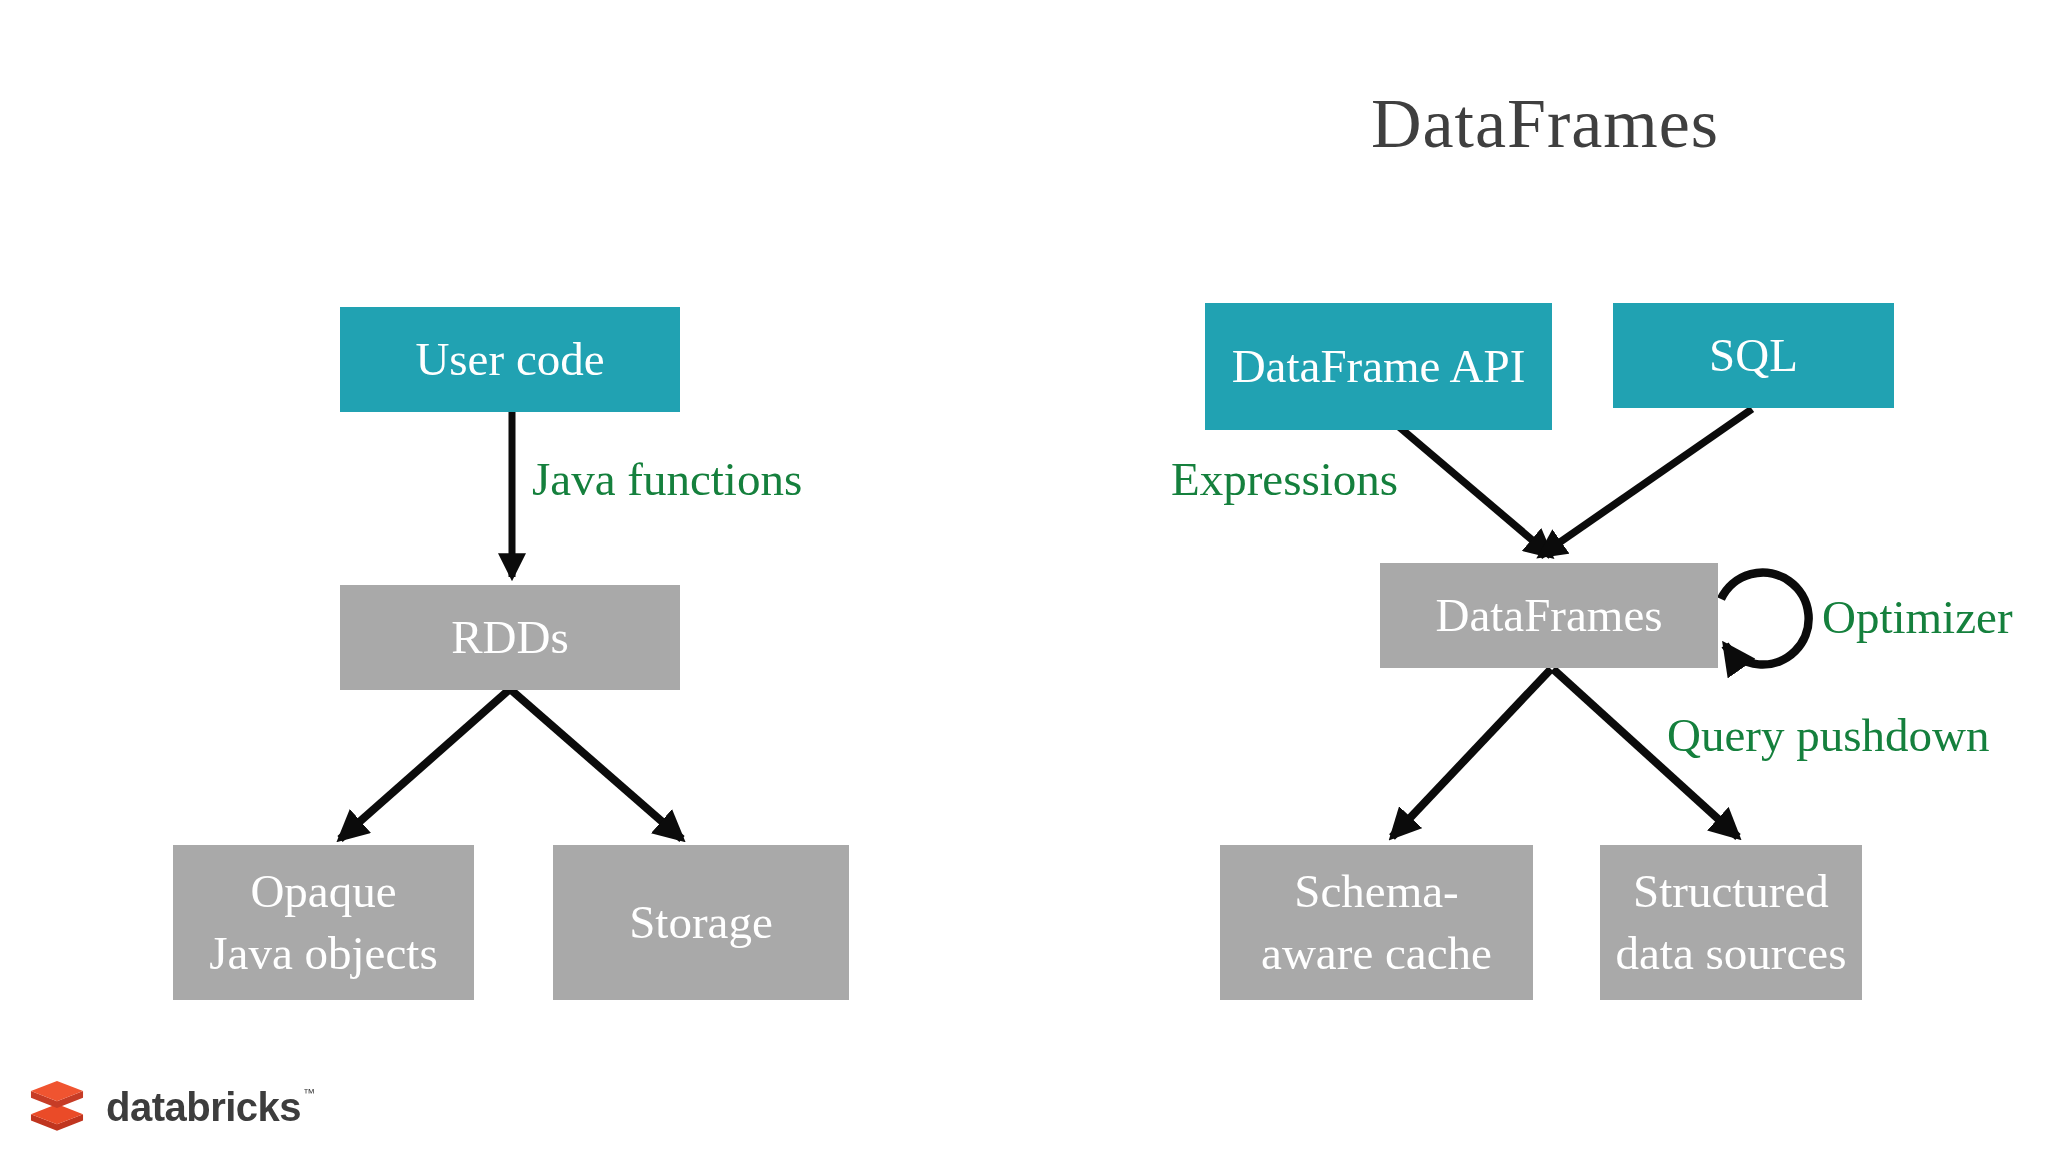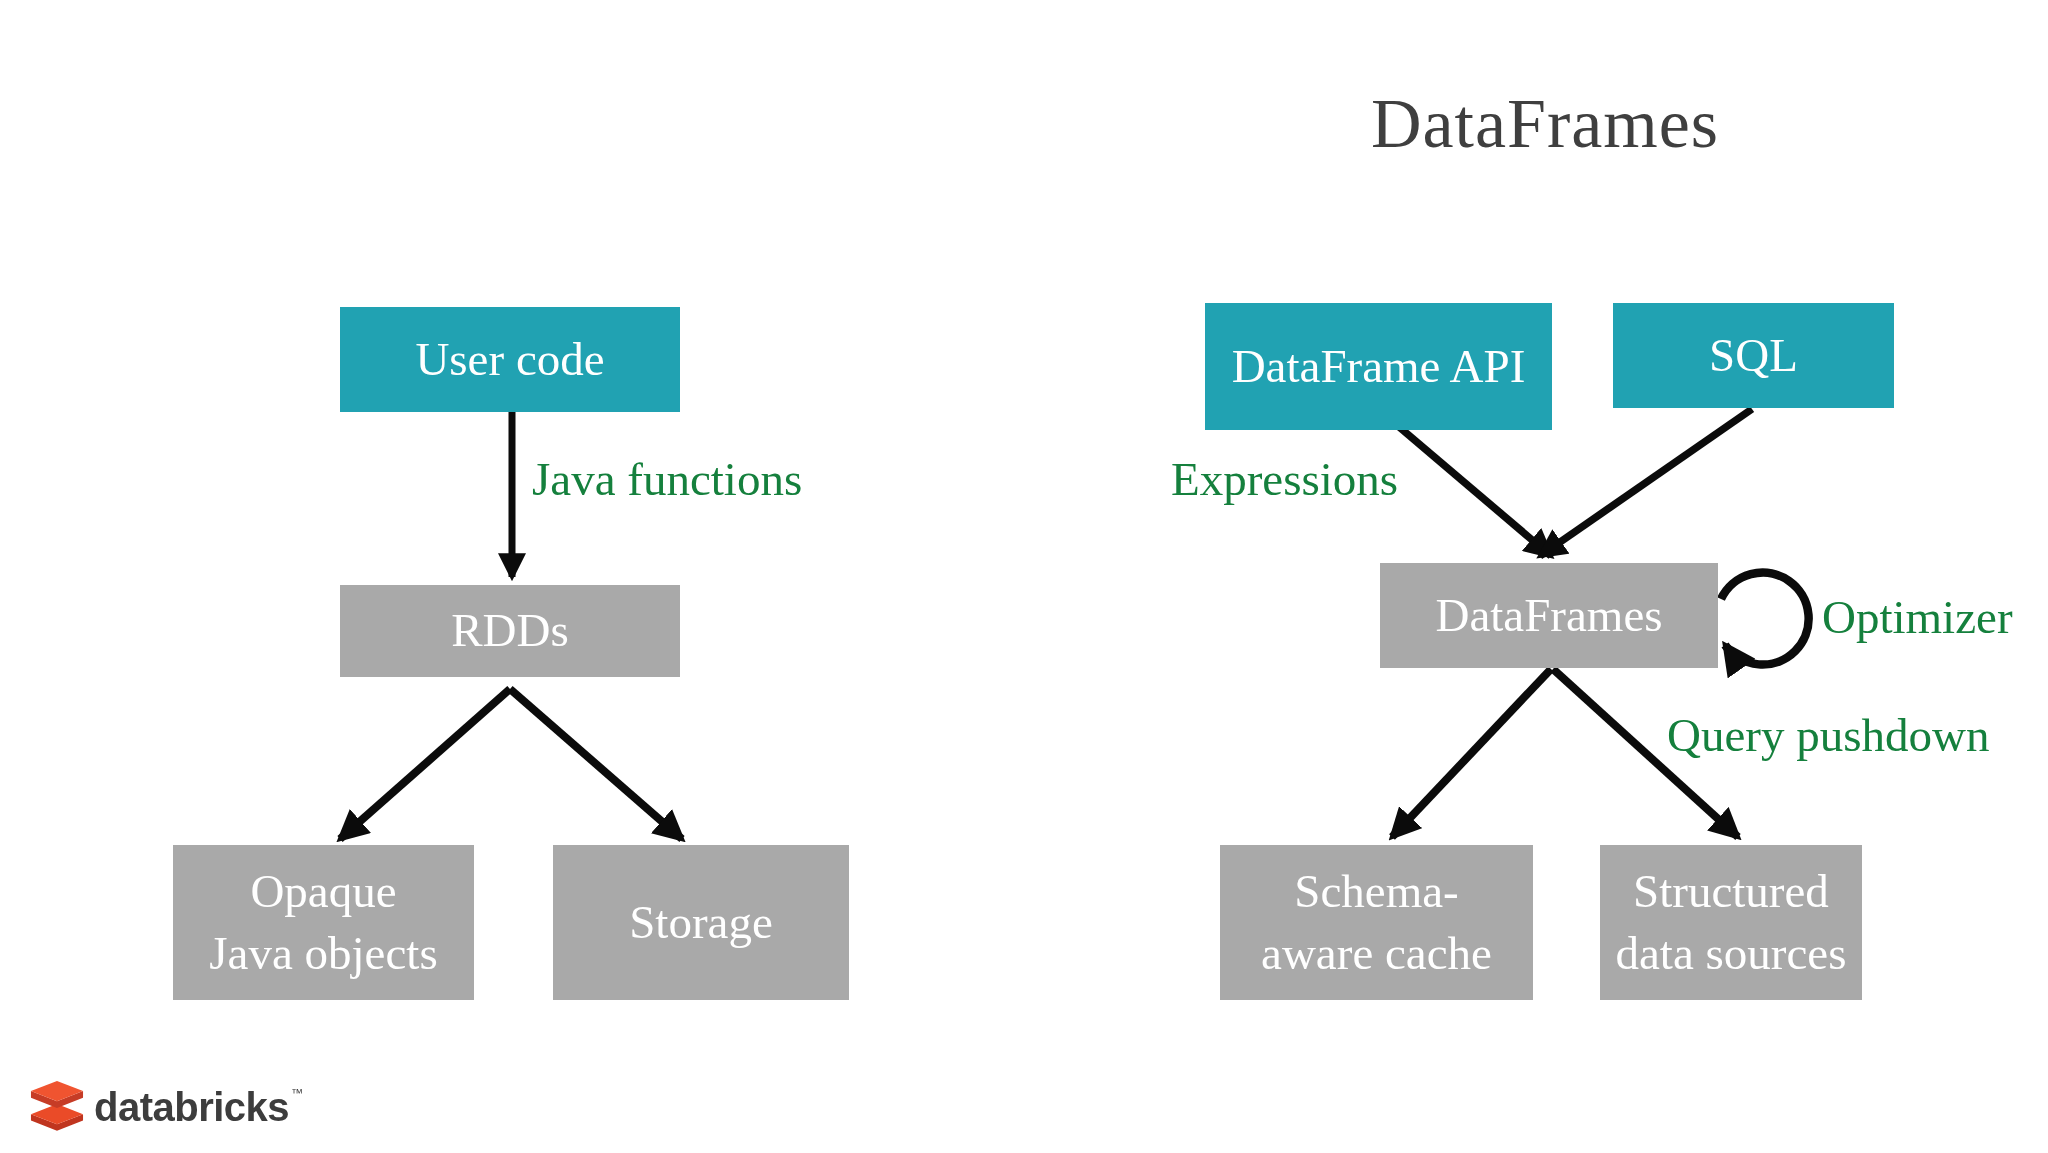--- a/index.html
+++ b/index.html
@@ -43,21 +43,21 @@
     left:28px;top:1080px;
     display:flex;
     align-items:center;
     font-family:"Liberation Sans", sans-serif;
   }
   .logo-text{
     font-size:40px;
     font-weight:700;
     color:#3d3d3d;
     letter-spacing:-0.5px;
-    margin-left:8px;
+    margin-left:20px;
     line-height:1;
   }
   .logo-tm{
     font-size:12px;
     color:#3d3d3d;
     align-self:flex-start;
     margin-top:6px;
     margin-left:2px;
     font-weight:400;
   }
@@ -87,21 +87,21 @@
     <path d="M 1752 409 L 1540 556" stroke="#0b0b0b" stroke-width="7.5" fill="none" marker-end="url(#ah)"></path>
 
     <path d="M 1721 599 A 46 46 0 1 1 1725 645" stroke="#0b0b0b" stroke-width="8.5" fill="none" marker-end="url(#ah)"></path>
 
     <path d="M 1551 669 L 1392 837" stroke="#0b0b0b" stroke-width="8" fill="none" marker-end="url(#ah)"></path>
 
     <path d="M 1553 669 L 1738 837" stroke="#0b0b0b" stroke-width="8" fill="none" marker-end="url(#ah)"></path>
   </svg>
 
   <div class="node teal" style="left:340px;top:307px;width:340px;height:105px;">User code</div>
-  <div class="node gray" style="left:340px;top:585px;width:340px;height:92px;">RDDs</div>
+  <div class="node gray" style="left:340px;top:585px;width:340px;height:105px;">RDDs</div>
   <div class="node gray" style="left:173px;top:845px;width:301px;height:155px;">Opaque
 Java objects</div>
   <div class="node gray" style="left:553px;top:845px;width:296px;height:155px;">Storage</div>
 
   <div class="node teal" style="left:1205px;top:303px;width:347px;height:127px;">DataFrame API</div>
   <div class="node teal" style="left:1613px;top:303px;width:281px;height:105px;">SQL</div>
   <div class="node gray" style="left:1380px;top:563px;width:338px;height:105px;">DataFrames</div>
   <div class="node gray" style="left:1220px;top:845px;width:313px;height:155px;">Schema-
 aware cache</div>
   <div class="node gray" style="left:1600px;top:845px;width:262px;height:155px;">Structured

